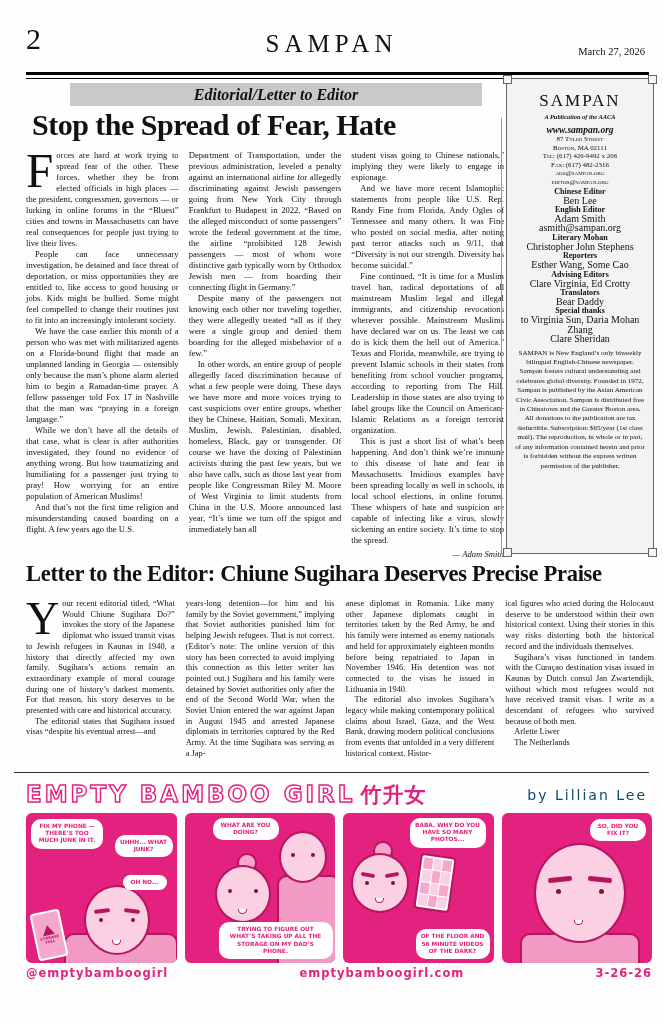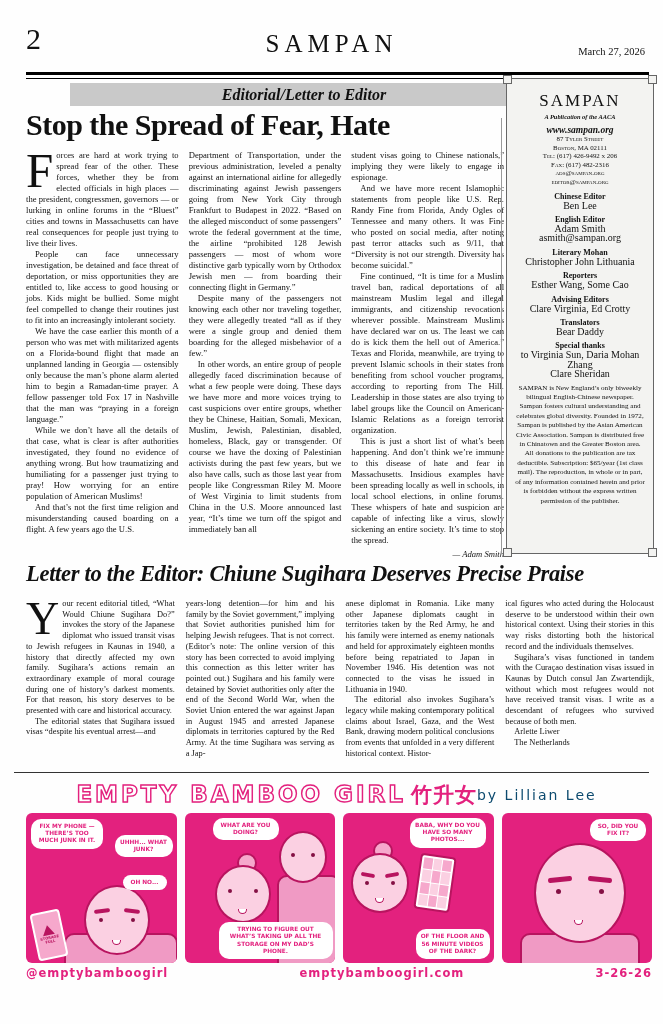--- a/index.html
+++ b/index.html
@@ -8,61 +8,61 @@
 
   
   .pagenum{position:absolute;left:26px;top:22px;font-size:30px;font-weight:normal;}
   .masthead{position:absolute;left:0;right:0;top:30px;text-align:center;font-size:25px;letter-spacing:5px;}
   .pagedate{position:absolute;right:18px;top:46px;font-size:10.5px;}
   .double-rule{position:absolute;left:26px;right:14px;top:72px;height:3px;
                border-top:3px solid #000;border-bottom:1.5px solid #000;}
 
   
   .banner{position:absolute;left:70px;top:83px;width:412px;height:23px;background:#c9c9c9;
-          text-align:center;font-style:italic;font-weight:bold;font-size:16px;line-height:23px;padding-left:28px;}
-  .headline{position:absolute;left:26px;top:108px;width:478px;font-size:30px;font-weight:bold;letter-spacing:-0.5px;}
+          text-align:center;font-style:italic;font-weight:bold;font-size:16px;line-height:23px;}
+  .headline{position:absolute;left:32px;top:108px;width:478px;font-size:30px;font-weight:bold;letter-spacing:-0.5px;}
 
   
   .article{position:absolute;left:26px;top:150px;width:478px;display:flex;gap:10px;}
   .col{flex:1;font-size:8.6px;line-height:11px;text-align:justify;}
   .col p{margin:0;text-indent:9px;}
   .col p.first{text-indent:0;}
   .dropcap{float:left;font-size:49px;line-height:38px;padding:2px 3px 0 0;font-weight:normal;}
   .byline{margin-top:3px;text-align:right;font-style:italic;}
   .vrule{position:absolute;left:501px;top:118px;width:1px;height:436px;background:#9a9a9a;}
 
   
   .sidebox{position:absolute;left:506px;top:78px;width:148px;height:476px;background:#f3f3f1;
            border:1.2px solid #666;box-sizing:border-box;padding:10px 8px;text-align:center;}
   .sidebox .corner{position:absolute;width:7px;height:7px;background:#f3f3f1;border:1.2px solid #666;}
   .corner.tl{left:-4px;top:-4px;} .corner.tr{right:-4px;top:-4px;}
   .corner.bl{left:-4px;bottom:-4px;} .corner.br{right:-4px;bottom:-4px;}
   .sb-title{font-size:17px;letter-spacing:2px;margin-top:2px;}
   .sb-sub{font-size:6.4px;font-weight:bold;font-style:italic;margin:2px 0 5px;}
   .sb-site{font-size:9.5px;font-weight:bold;font-style:italic;}
   .sb-addr{font-size:6.9px;line-height:8.6px;font-variant:small-caps;}
-  .sb-group{margin-top:5px;}
+  .sb-group{}
   .sb-role{font-size:8px;font-weight:bold;}
   .sb-names{font-size:10px;line-height:9.4px;white-space:pre-line;}
   .sb-about{margin-top:5px;font-size:7.1px;line-height:9.4px;}
 
   
   .letter-headline{position:absolute;left:26px;top:561px;width:632px;font-size:22.5px;
-                   font-weight:bold;font-style:italic;letter-spacing:-0.3px;}
+                   font-weight:bold;letter-spacing:-0.3px;}
   .letter{position:absolute;left:26px;top:599px;width:628px;display:flex;gap:11px;}
   .lcol{flex:1;font-size:8.4px;line-height:10.7px;text-align:justify;}
   .lcol p{margin:0;text-indent:9px;}
   .lcol p.first{text-indent:0;}
   .ldrop{float:left;font-size:46px;line-height:36px;padding:2px 3px 0 0;}
   .sig{text-indent:0;margin-top:2px;}
 
   
   .comic-hr{position:absolute;left:14px;right:14px;top:772px;border-top:1.2px solid #333;}
   .comic-title-row{position:absolute;left:26px;right:16px;top:779px;height:32px;
-                   display:flex;justify-content:center;align-items:center;
+                   display:flex;justify-content:space-between;align-items:center;
                    font-family:"DejaVu Sans",sans-serif;}
   .comic-title{font-size:23px;font-weight:bold;letter-spacing:3px;color:#fff;
                -webkit-text-stroke:1.4px #e3217e;text-shadow:0 0 1px #e3217e;}
   .comic-title-cjk{-webkit-text-stroke:0;color:#e3217e;text-shadow:none;font-size:21px;letter-spacing:1px;}
   .comic-byline{font-size:14px;letter-spacing:2px;color:#0c4a6e;}
   .panels{position:absolute;left:26px;top:813px;width:626px;height:150px;display:flex;gap:8px;}
   .panel{position:relative;flex:1;background:#e3217e;border-radius:6px;overflow:hidden;}
   .bubble{position:absolute;background:#fff;color:#e3217e;font:bold 5.8px/1.25 "DejaVu Sans",sans-serif;
           text-align:center;padding:4px 5px;border-radius:10px;z-index:3;}
   .face{position:absolute;background:#fbd0e2;border:2.5px solid #b8145f;border-radius:50%;z-index:1;}
@@ -138,21 +138,21 @@
       <div class="sb-role">Chinese Editor</div>
       <div class="sb-names">Ben Lee</div>
     </div>
     <div class="sb-group">
       <div class="sb-role">English Editor</div>
       <div class="sb-names">Adam Smith
 asmith@sampan.org</div>
     </div>
     <div class="sb-group">
       <div class="sb-role">Literary Mohan</div>
-      <div class="sb-names">Christopher John Lithuania</div>
+      <div class="sb-names">Christopher John Stephens</div>
     </div>
     <div class="sb-group">
       <div class="sb-role">Reporters</div>
       <div class="sb-names">Esther Wang, Some Cao</div>
     </div>
     <div class="sb-group">
       <div class="sb-role">Advising Editors</div>
       <div class="sb-names">Clare Virginia, Ed Crotty</div>
     </div>
     <div class="sb-group">

